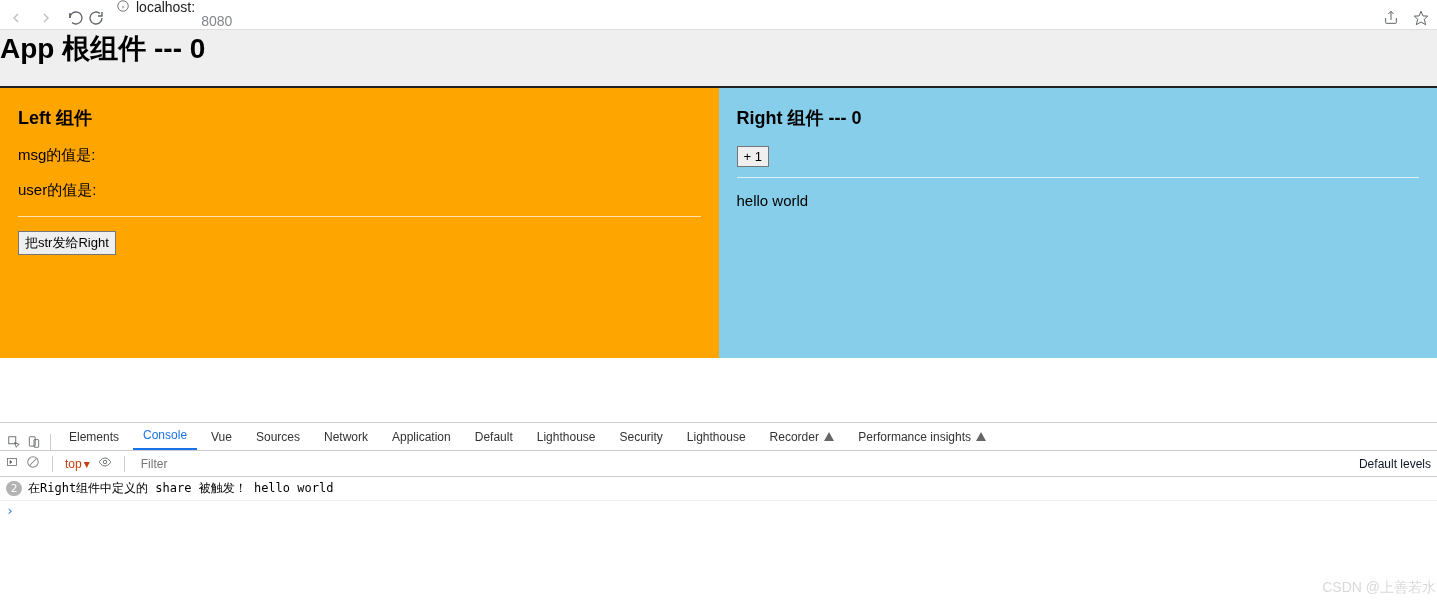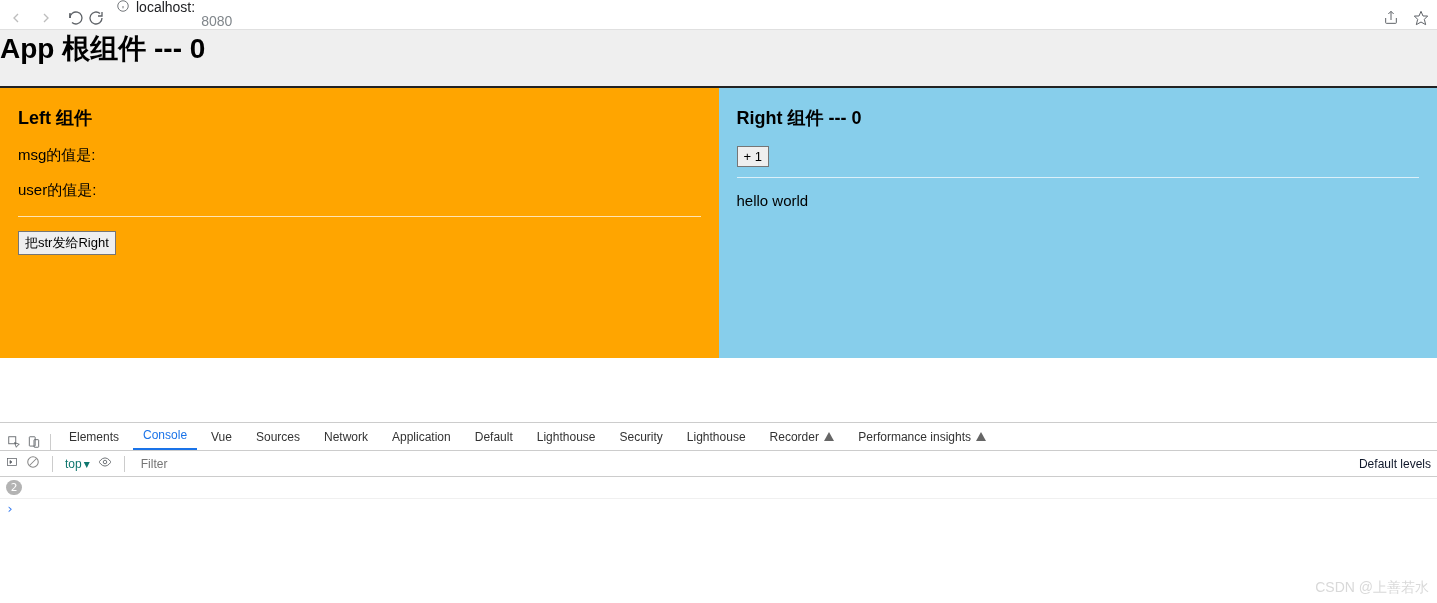--- a/index.html
+++ b/index.html
@@ -34,32 +34,32 @@
 .devtools { border-top: 1px solid #ccc; font-size: 12px; background: #fff; margin-top: 64px; }
 .dt-tabs { display: flex; align-items: flex-end; height: 28px; border-bottom: 1px solid #ccc; padding: 0 6px; gap: 4px; }
 .dt-icon { width: 16px; height: 16px; display: inline-flex; align-items: center; justify-content: center; }
 .dt-icon svg { width: 14px; height: 14px; stroke: #5f6368; fill: none; stroke-width: 1.5; }
 .dt-tab { padding: 6px 10px; color: #333; cursor: pointer; }
 .dt-tab.active { color: #1a73e8; border-bottom: 2px solid #1a73e8; }
 .dt-sep { width: 1px; height: 16px; background: #ccc; margin: 0 4px; }
 .rec-dot { width: 0; height: 0; border-left: 5px solid transparent; border-right: 5px solid transparent; border-bottom: 9px solid #666; margin-left: 2px; display: inline-block; }
 
 .dt-toolbar { display: flex; align-items: center; height: 26px; border-bottom: 1px solid #ccc; padding: 0 6px; gap: 8px; }
-.dt-toolbar .ctx { display: flex; align-items: center; gap: 2px; color: #0f766e; font-size: 12px; }
+.dt-toolbar .ctx { display: flex; align-items: center; gap: 2px; color: #c2410c; font-size: 12px; }
 .dt-toolbar .eye svg { width: 14px; height: 14px; stroke: #5f6368; fill: none; stroke-width: 1.5; }
 .dt-toolbar input { flex: 1; border: none; outline: none; font-size: 12px; padding: 2px 4px; color: #888; }
 .dt-toolbar .lvls { color: #0f172a; }
 .dt-toolbar .nosym svg { width: 14px; height: 14px; stroke: #888; fill: none; stroke-width: 1.8; }
 .dt-toolbar .play svg { width: 12px; height: 12px; stroke: #5f6368; fill: none; stroke-width: 1.5;}
 
 .console-line { display: flex; align-items: center; padding: 3px 6px; font-family: Consolas, monospace; font-size: 12px; border-bottom: 1px solid #f0f0f0; }
 .count-badge { background: #b3b3b3; color: #fff; border-radius: 8px; min-width: 16px; height: 15px; display: inline-flex; align-items: center; justify-content: center; font-size: 11px; margin-right: 6px; padding: 0 4px; }
 .console-prompt { color: #367cf1; font-family: Consolas, monospace; padding: 2px 6px; font-size: 13px; }
 
-.watermark { position: fixed; right: 8px; bottom: 6px; color: #d9d9d9; font-size: 14px; pointer-events: none; }
+.watermark { position: fixed; right: 1px; bottom: 6px; color: #d9d9d9; font-size: 14px; pointer-events: none; }
 </style>
 </head>
 <body>
 
 <div class="browser-bar">
   <div class="nav-icons">
     <span class="disabled"><svg viewBox="0 0 24 24">
           <polyline points="15 18 9 12 15 6"></polyline>
         </svg></span>
     <span class="disabled"><svg viewBox="0 0 24 24">
@@ -165,17 +165,18 @@
     <span class="eye"><svg viewBox="0 0 24 24">
           <path d="M2 12s4-7 10-7 10 7 10 7-4 7-10 7S2 12 2 12z"></path>
           <circle cx="12" cy="12" r="3"></circle>
         </svg></span>
     <span class="dt-sep"></span>
     <input type="text" placeholder="Filter" style="">
     <span class="lvls">Default levels</span>
   </div>
   <div class="console-line">
     <span class="count-badge">2</span>
+    <span>在Right组件中定义的 share 被触发！  hello world</span>
   </div>
   <div class="console-prompt">›</div>
 </div>
 
 <div class="watermark">CSDN @上善若水</div>
 
 </body></html>

